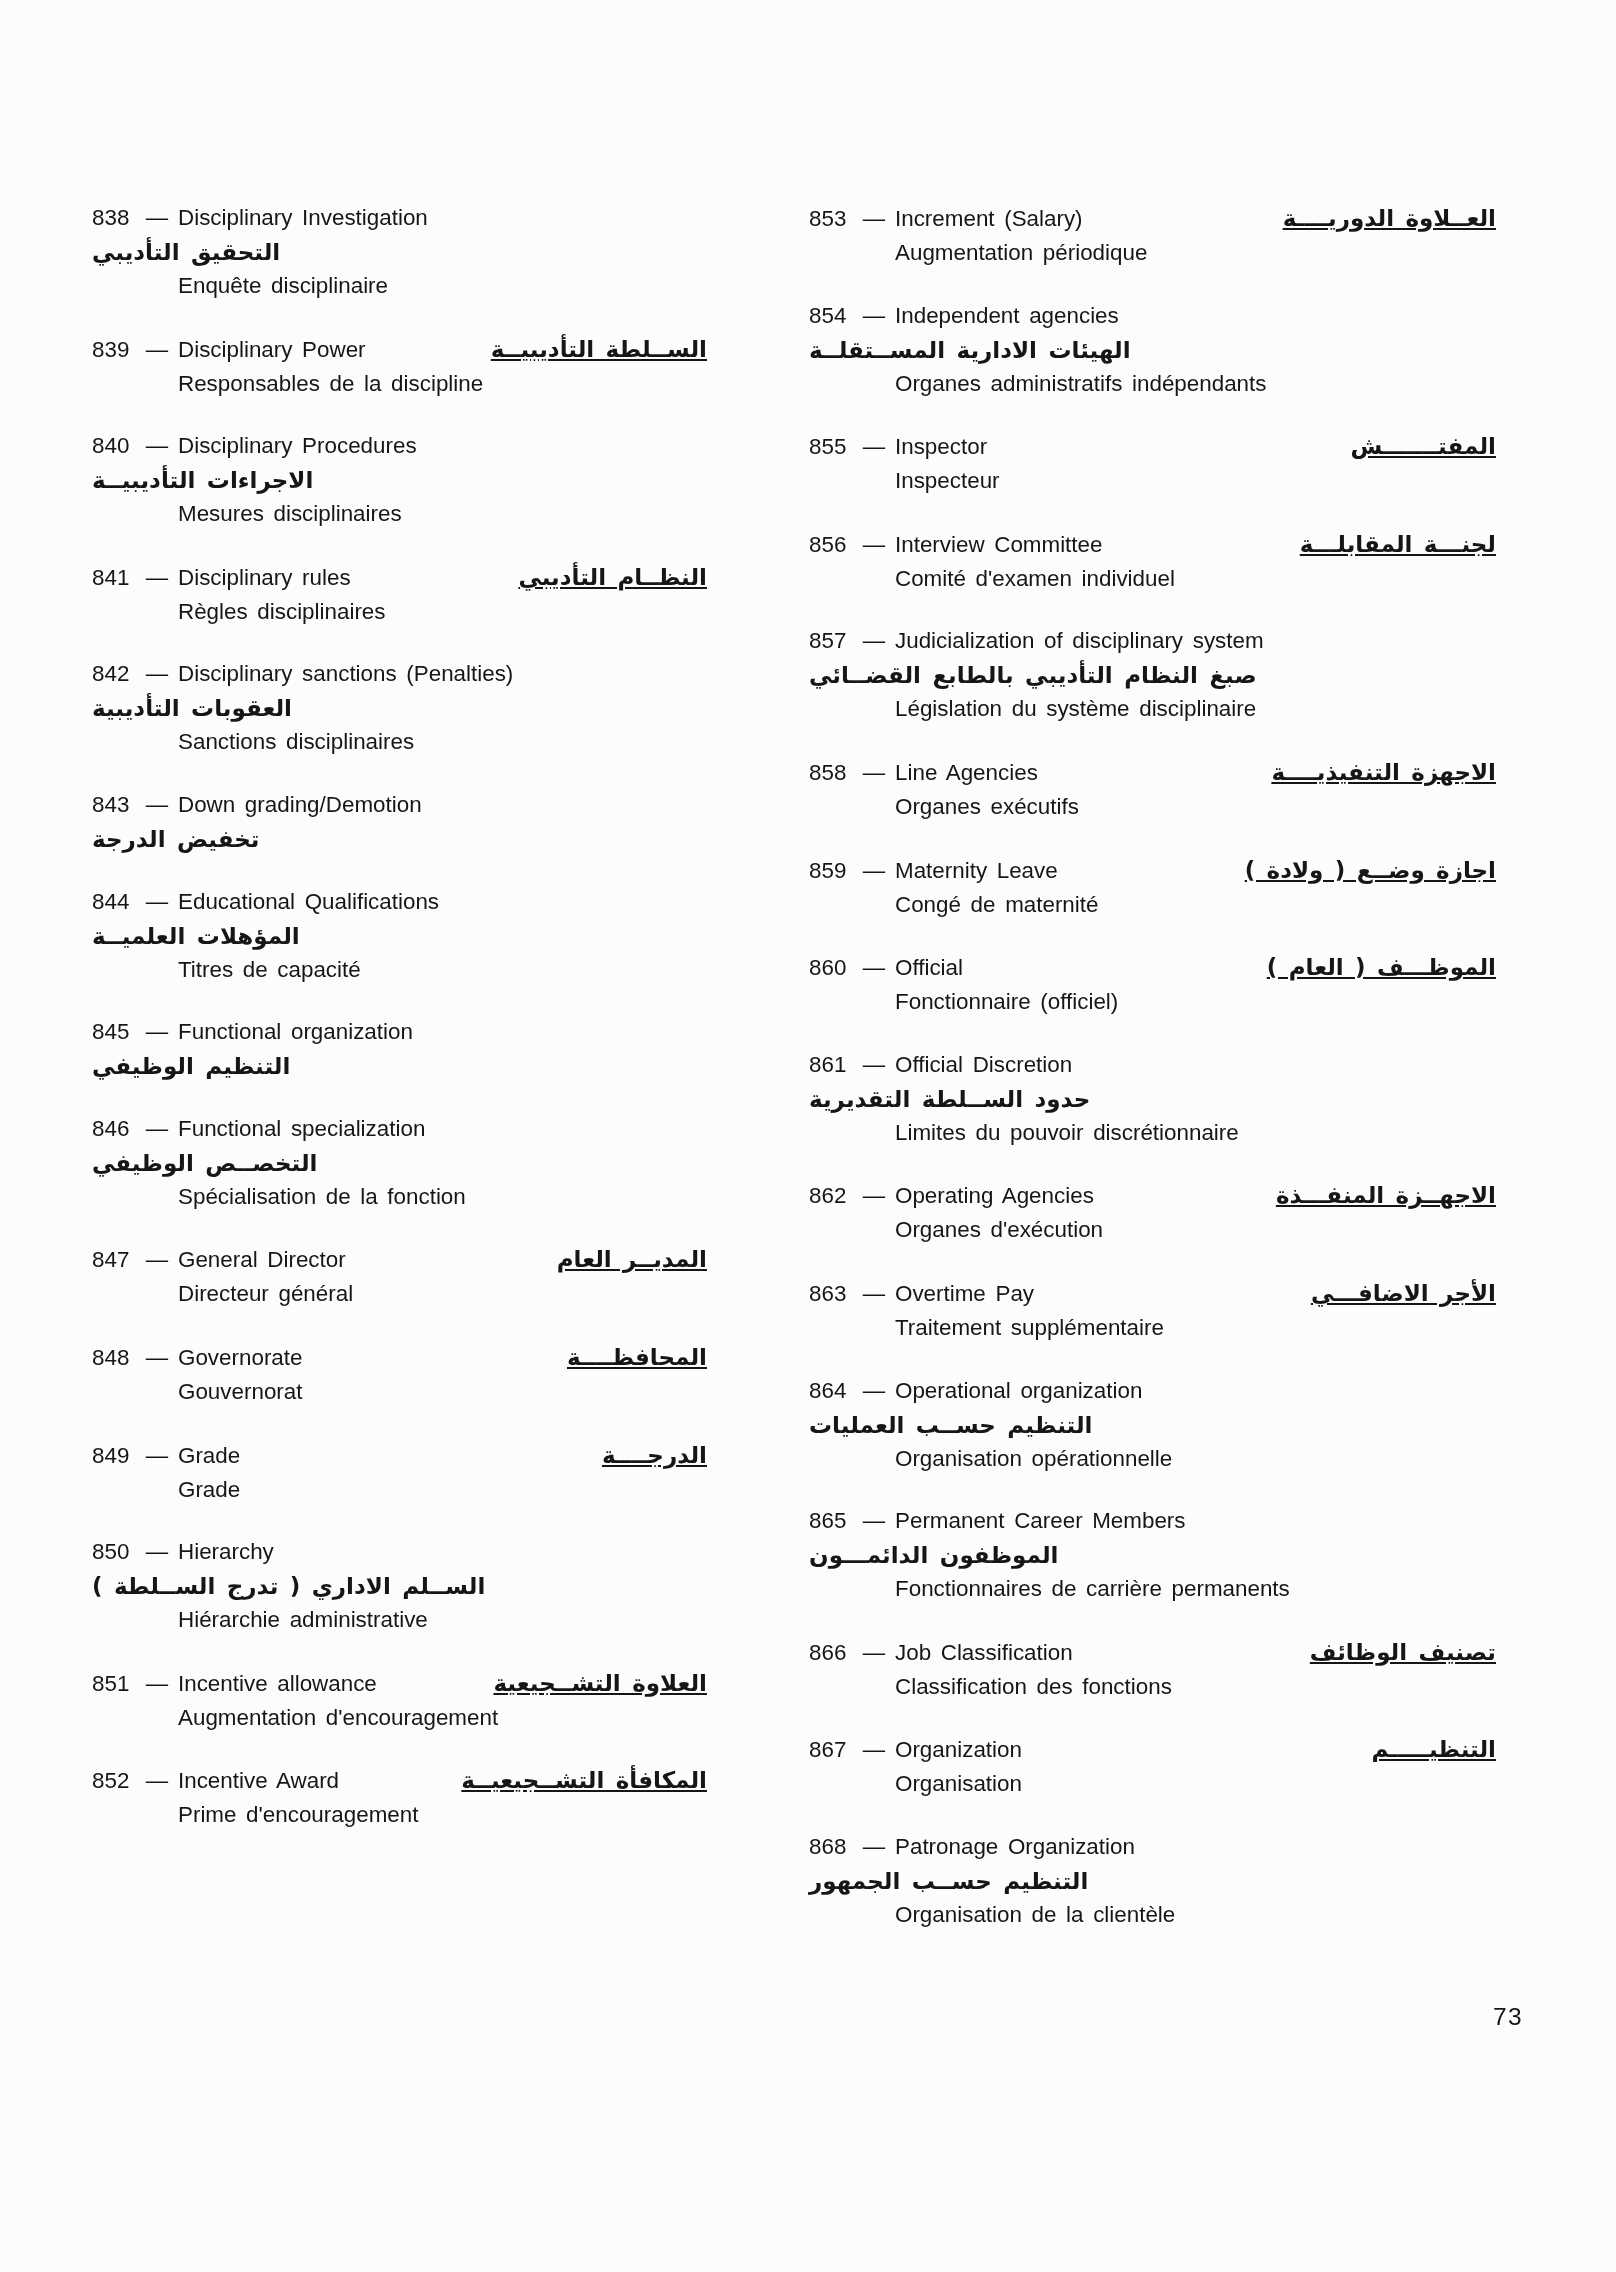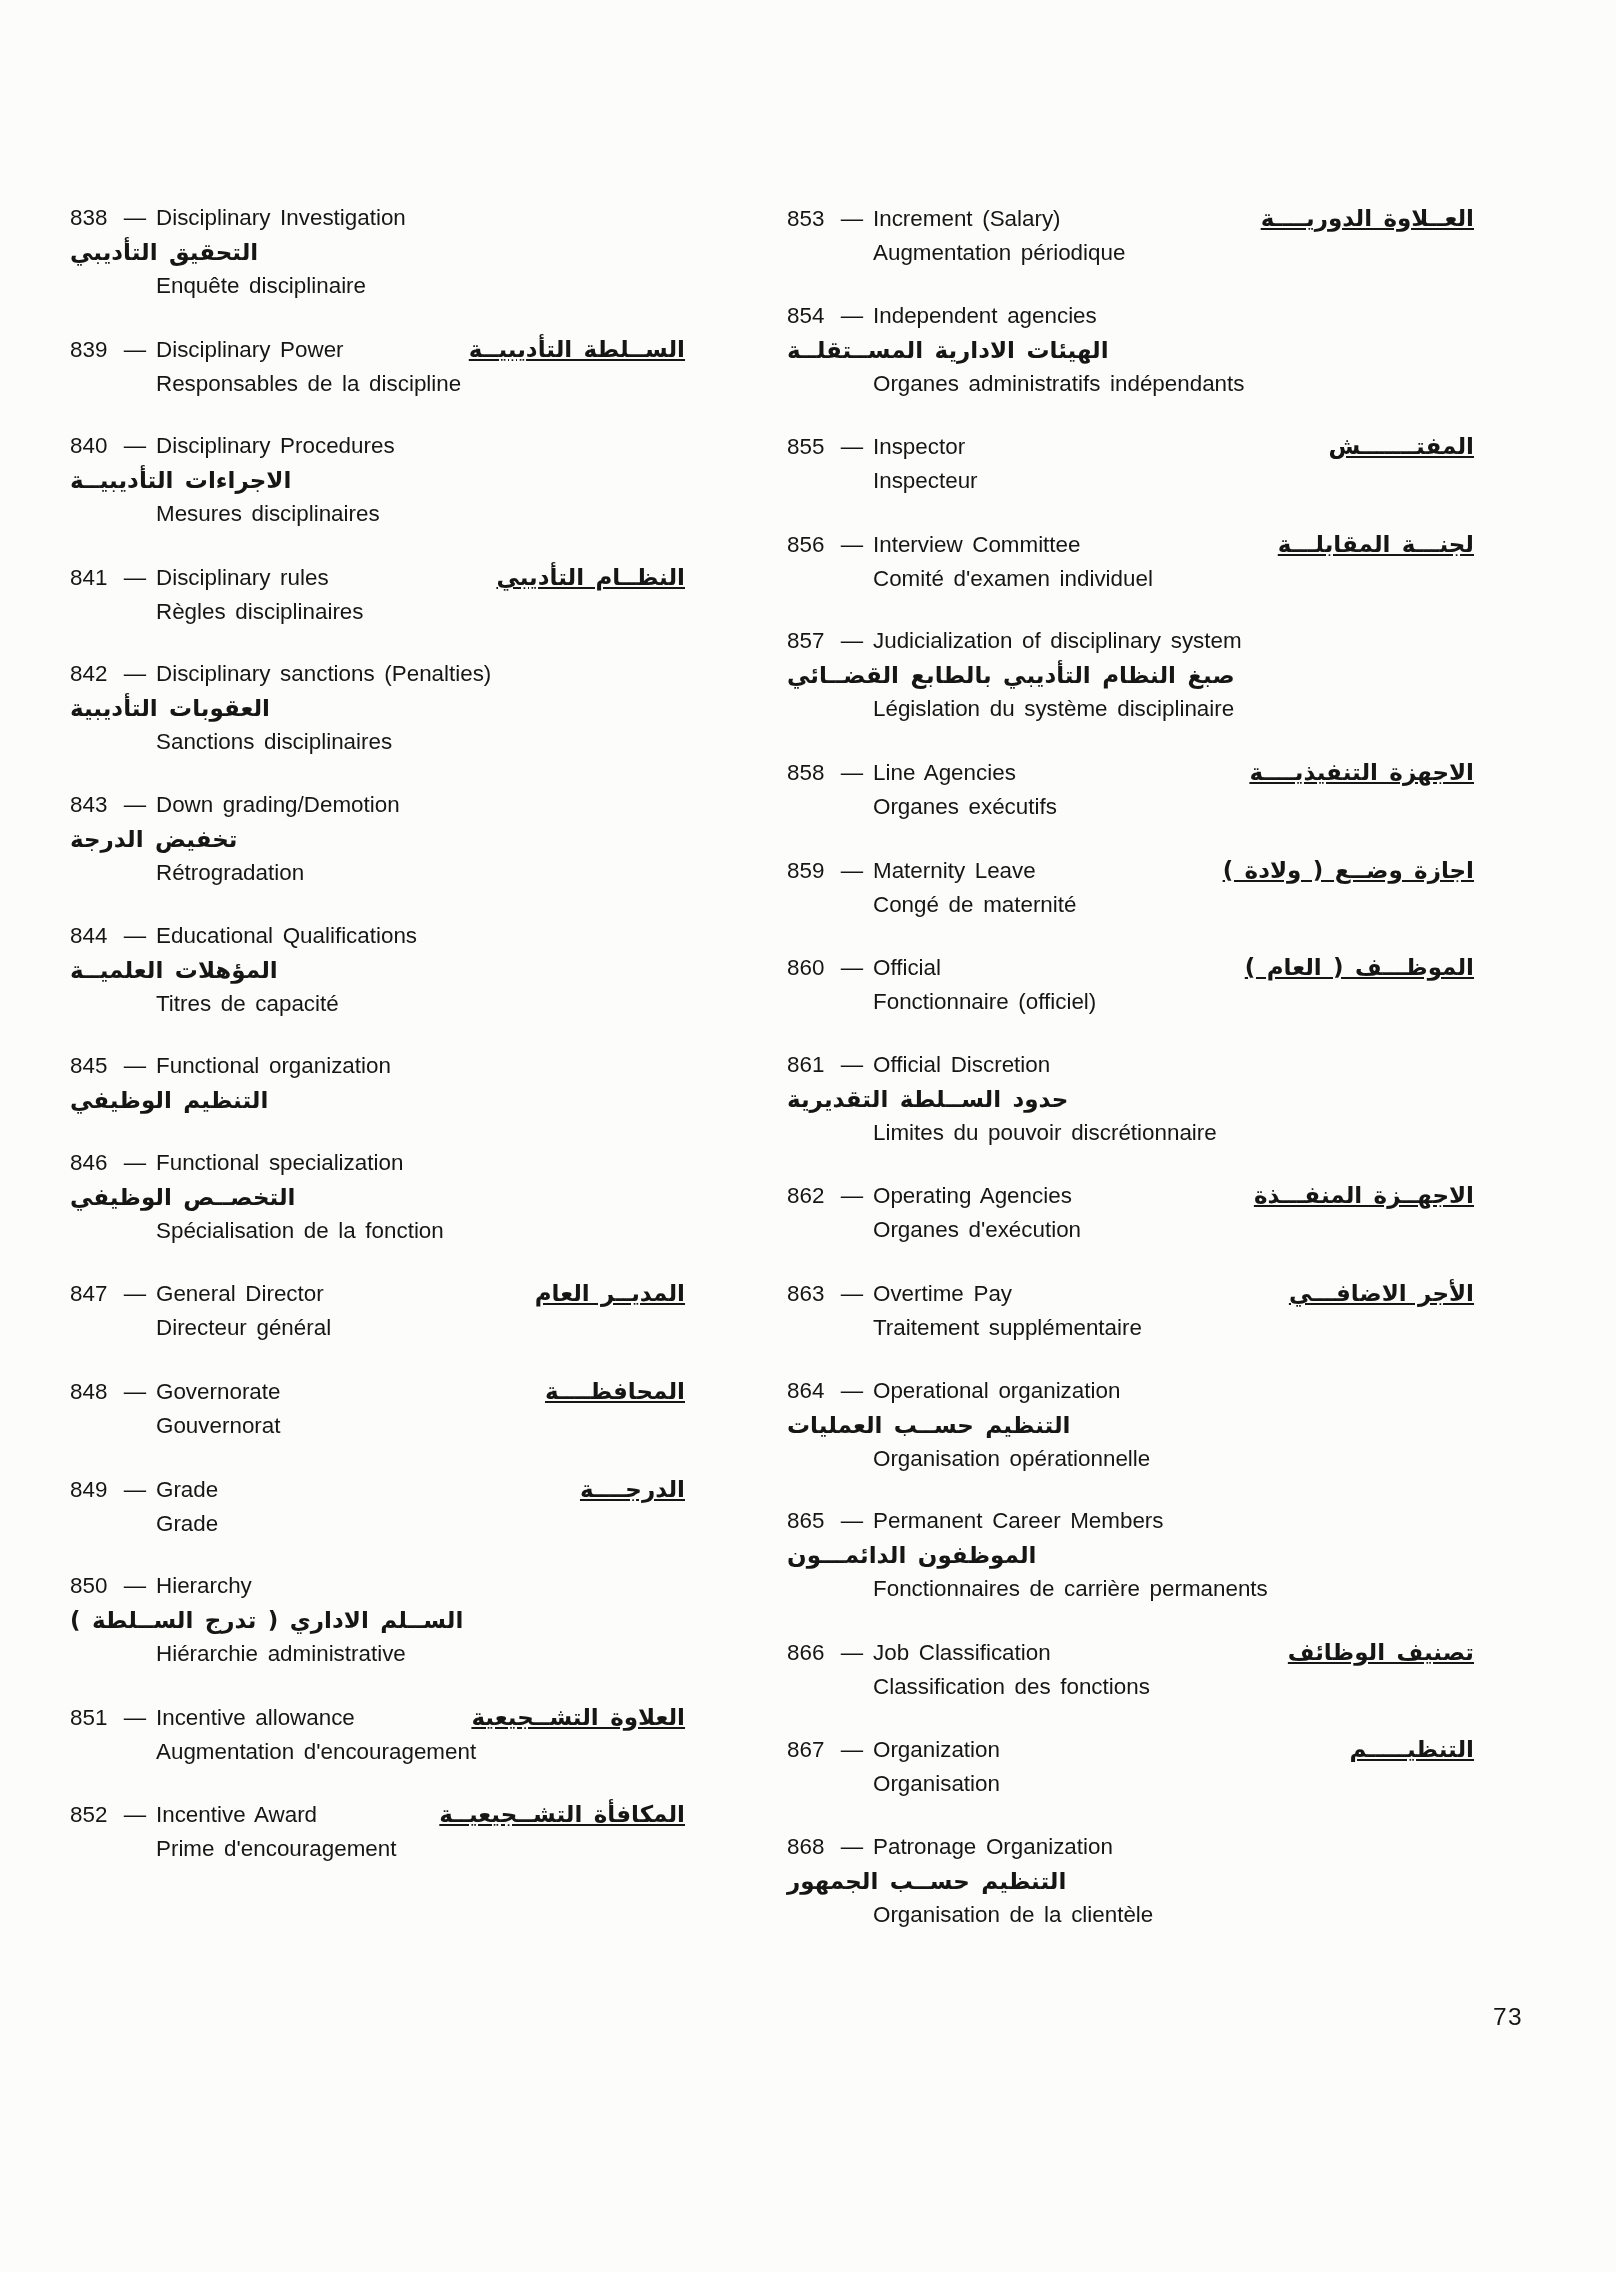--- a/index.html
+++ b/index.html
@@ -7,21 +7,21 @@
     width: 1616px;
     height: 2273px;
     background: #fcfcfa;
     color: #161616;
     font-family: "Liberation Sans", sans-serif;
     position: relative;
     overflow: hidden;
   }
   .page {
     box-sizing: border-box;
-    padding: 201px 54px 0 70px;
+    padding: 201px 54px 0 92px;
   }
   .columns {
     display: flex;
     gap: 102px;
     align-items: flex-start;
   }
   .col { flex-shrink: 0; }
   .col-left  { width: 615px; }
   .col-right { width: 687px; }
 
@@ -135,21 +135,20 @@
   </div>
 
   <div class="entry">
     <div class="line1">
       <span class="num">843</span>
       <span class="dash">—</span>
       <span class="en">Down grading/Demotion</span>
 
     </div>
     <div class="ar ar-block" dir="rtl">تخفيض الدرجة</div>
-    <div class="fr">Rétrogradation</div>
   </div>
 
   <div class="entry">
     <div class="line1">
       <span class="num">844</span>
       <span class="dash">—</span>
       <span class="en">Educational Qualifications</span>
 
     </div>
     <div class="ar ar-block" dir="rtl">المؤهلات العلميــة</div>

